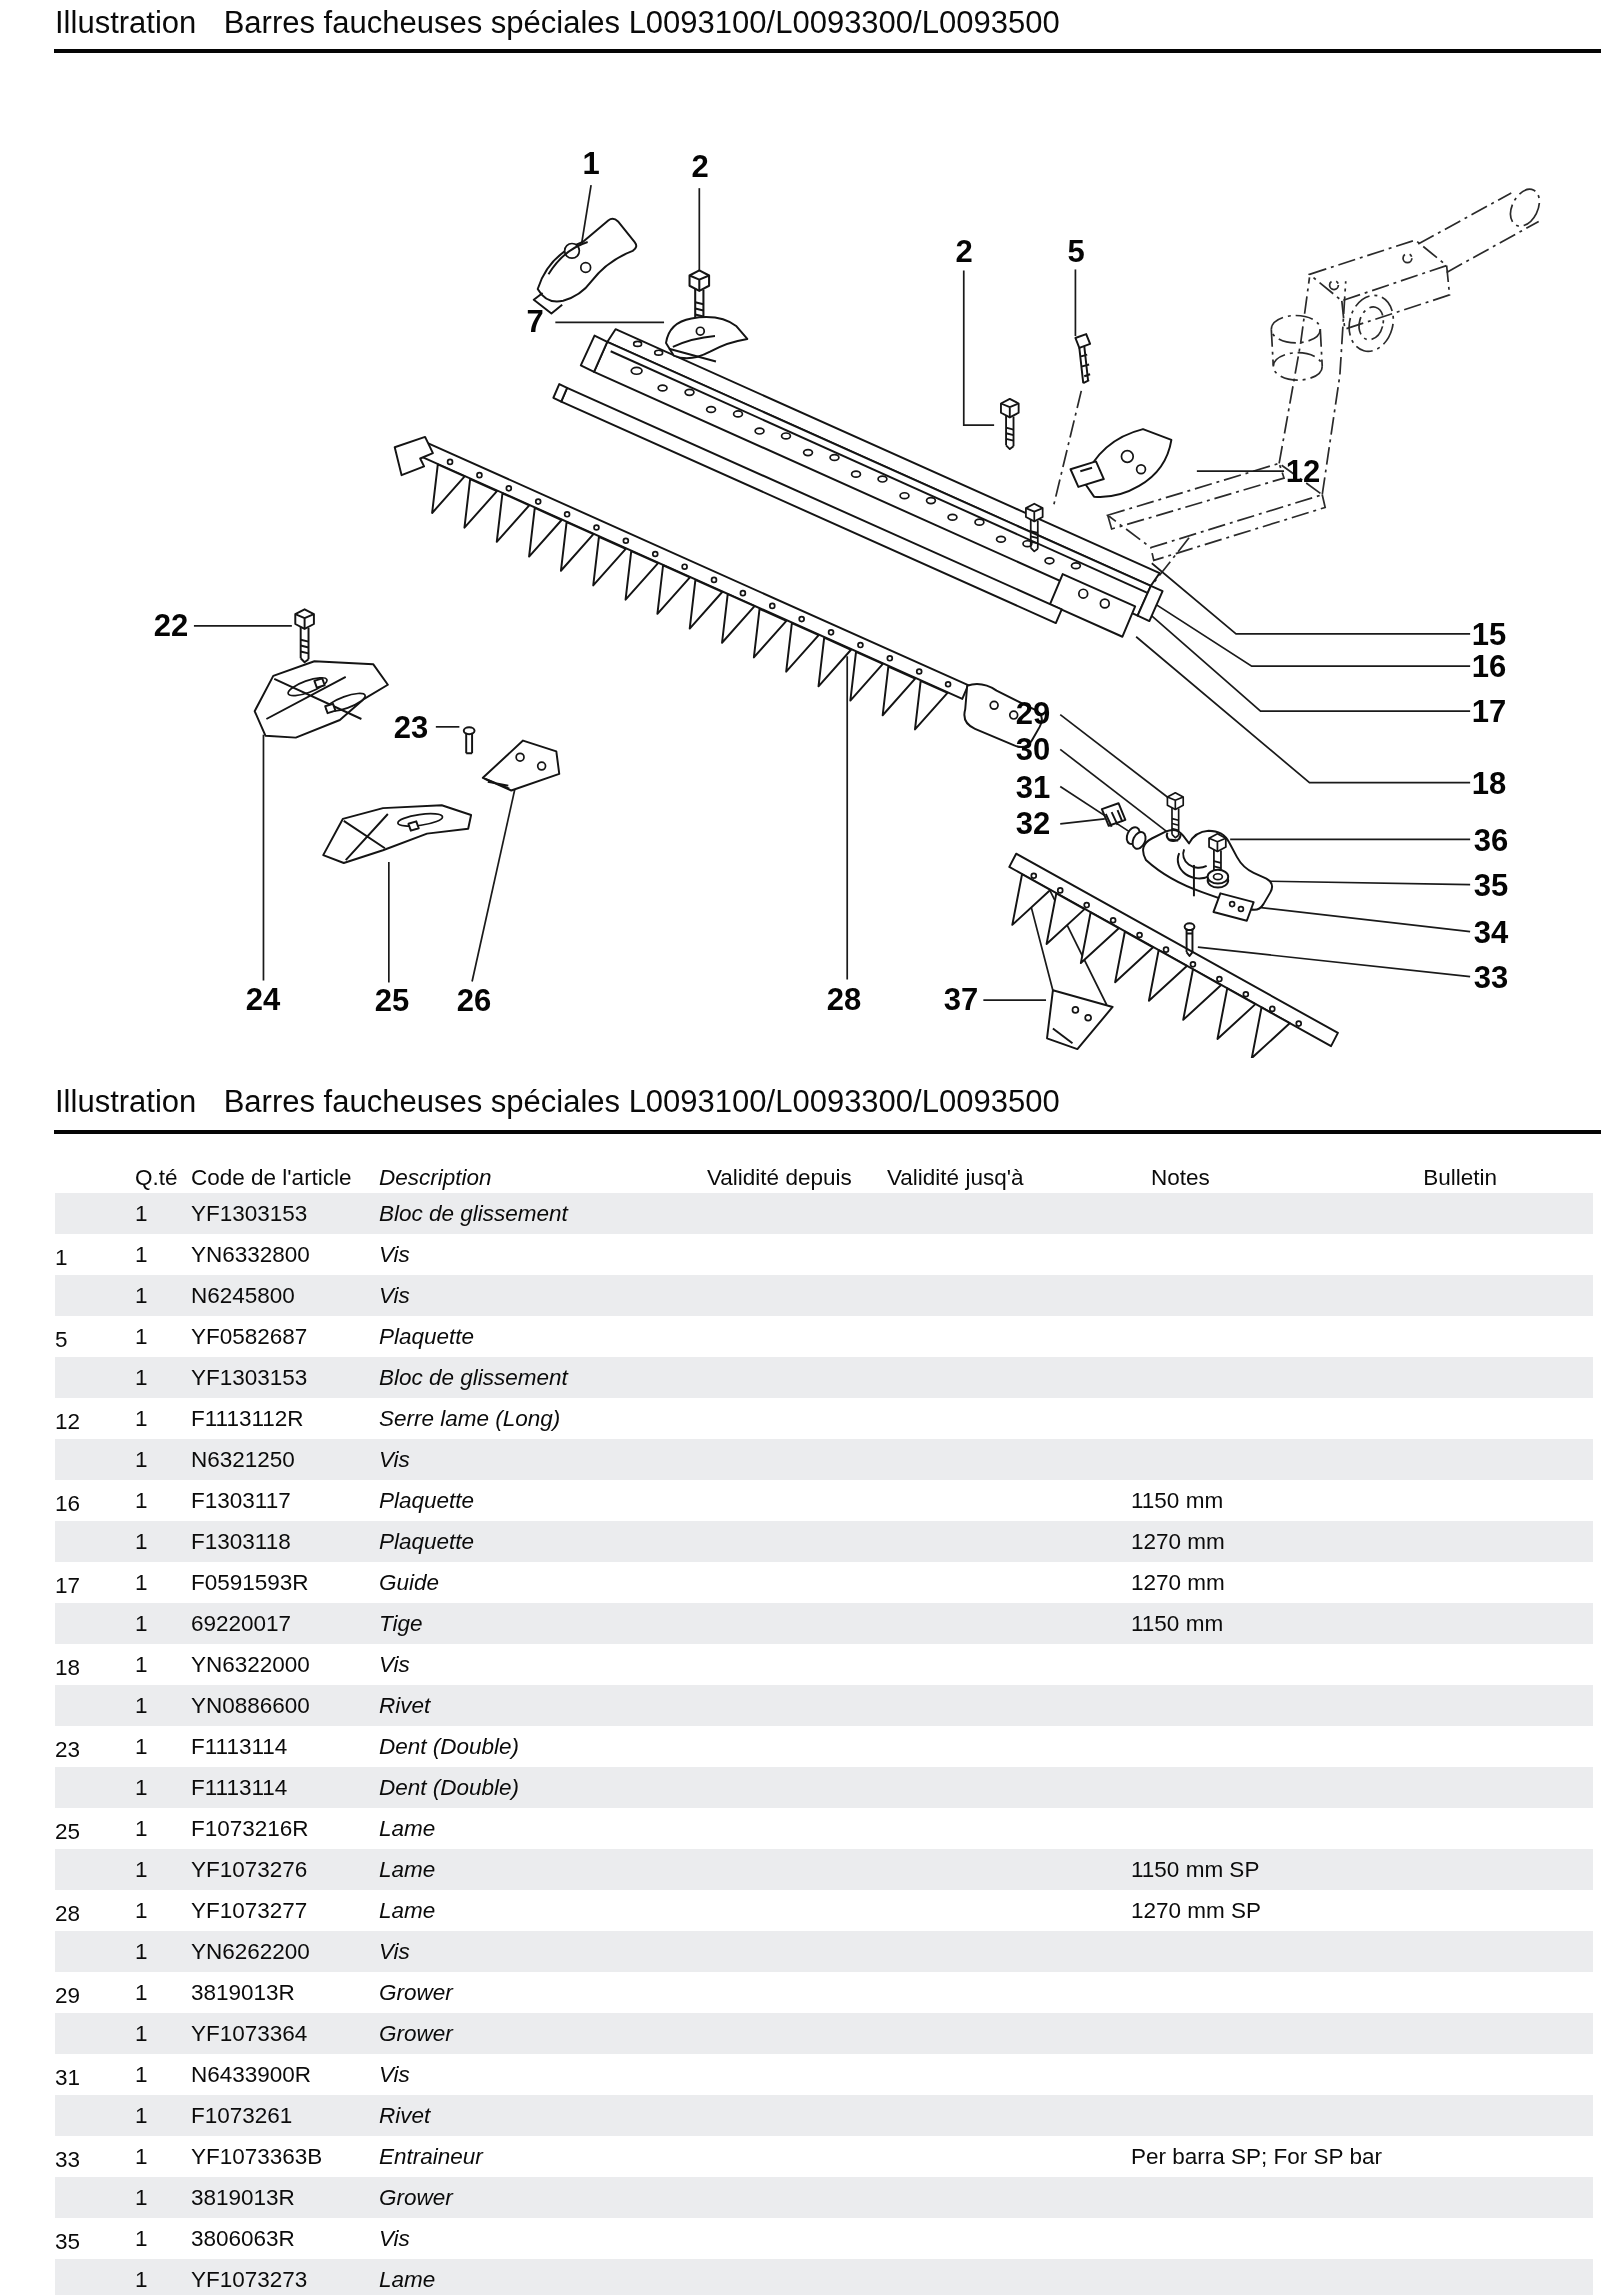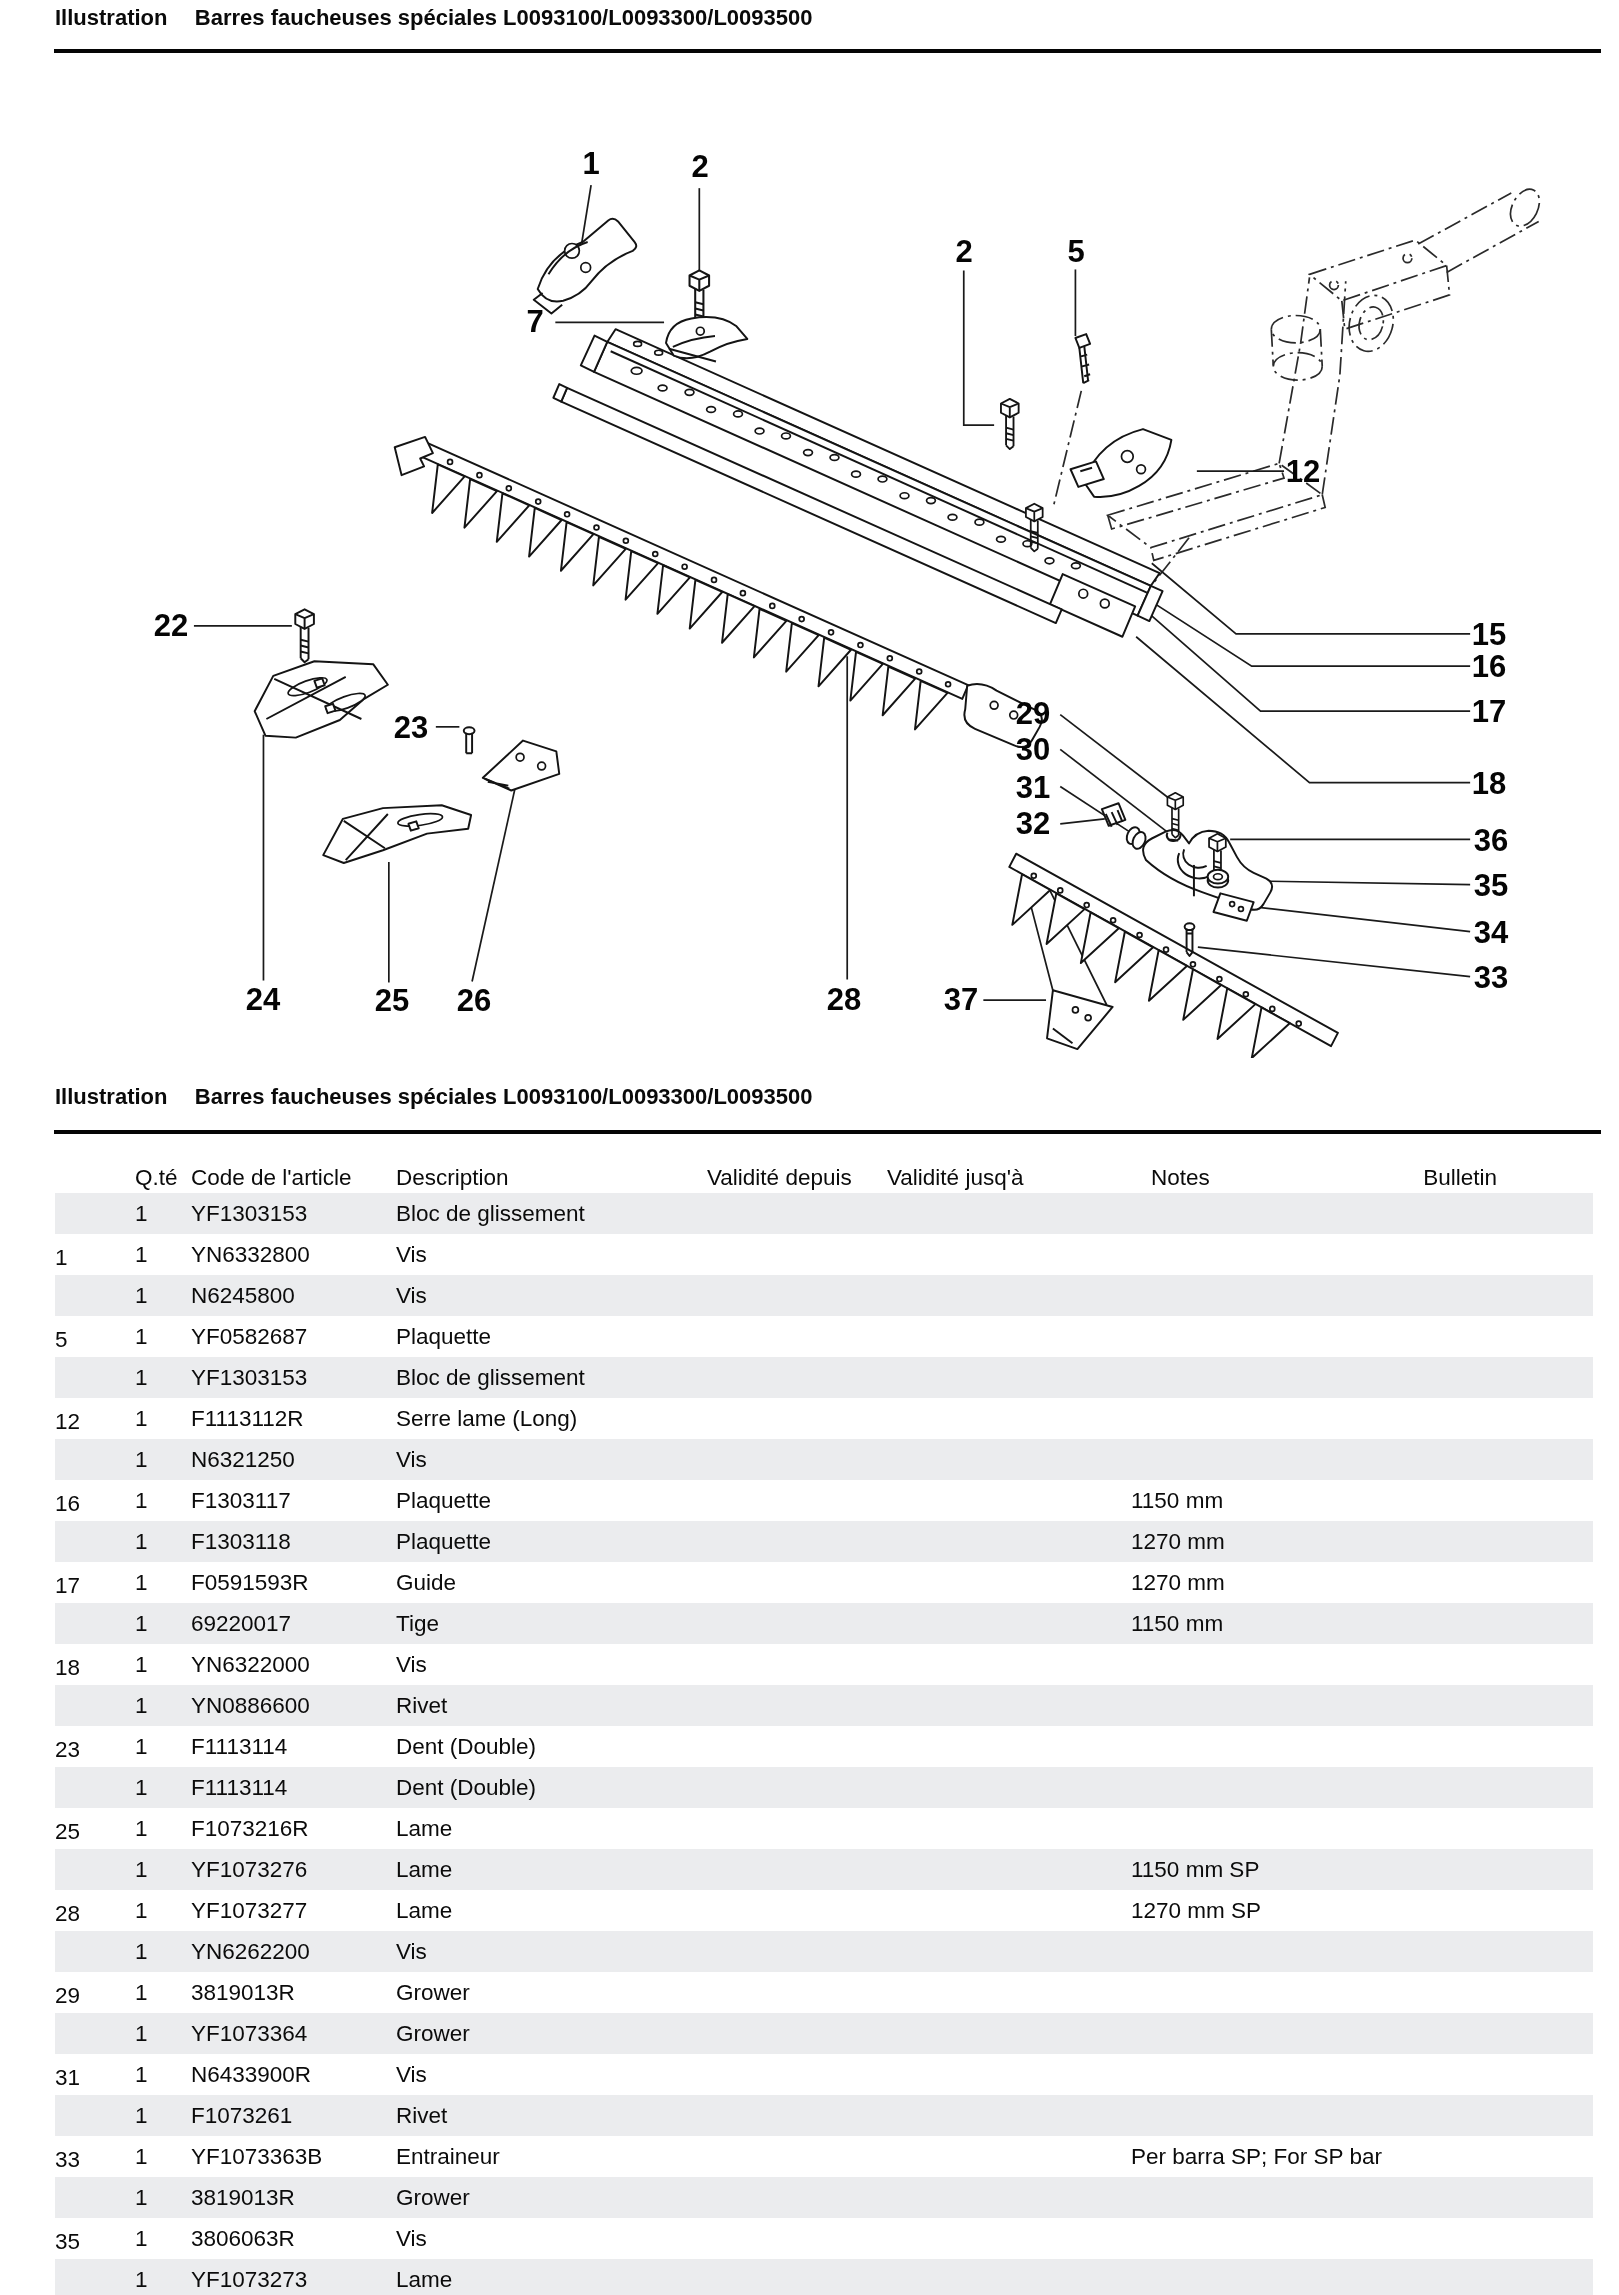--- a/index.html
+++ b/index.html
@@ -1,40 +1,40 @@
 <!DOCTYPE html>
 <html style="font-size:7.8px"><head>
 <meta charset="utf-8">
 <style>
   html,body{margin:0;padding:0;}
   body{
     width:1619px;height:2295px;position:relative;background:#ffffff;
     font-family:"Liberation Sans", sans-serif;color:#0b0b0b;overflow:hidden;
     -webkit-font-smoothing:antialiased;
   }
-  .page-title{position:absolute;left:55px;font-size:22px;letter-spacing:0;white-space:nowrap;color:#0a0a0a;font-weight:bold;}
+  .page-title{position:absolute;left:55px;font-size:31px;letter-spacing:0;white-space:nowrap;color:#0a0a0a;}
   .page-title .sep{display:inline-block;width:27.4px;}
   .rule{position:absolute;left:54px;width:1547px;height:4.4px;background:#050505;}
   .diagram{position:absolute;left:0;top:0;width:1619px;height:1058px;}
   .callout{
     position:absolute;transform:translate(-50%,-50%);
     font-family:"Liberation Sans",sans-serif;font-weight:bold;font-size:31px;color:#050505;
     white-space:nowrap;line-height:1;
   }
   
   .tbl{position:absolute;left:55px;top:1162px;width:1538px;}
   .thead{position:relative;height:31px;font-size:22.5px;}
   .thead span{position:absolute;top:0;line-height:31px;white-space:nowrap;}
   .row{position:relative;height:41px;font-size:22.5px;}
   .row.stripe{background:#ebecee;}
   .row span{position:absolute;top:0;line-height:41px;white-space:nowrap;}
   .c-ref{left:0;margin-top:44px;}
   .c-qty{left:80px;}
   .c-code{left:136px;}
-  .c-desc{left:341px;}
+  .c-desc{left:324px;font-style:italic;}
   .c-from{left:652px;}
   .c-to{left:832px;}
   .c-notes{left:1076px;}
   .h-notes{left:1096px;text-align:center;}
   .c-bull{left:1225px;width:217px;text-align:right;}
   svg .ph{stroke:#2a2a2a;stroke-width:3.5;fill:none;stroke-dasharray:36 10 6 10;}
   svg .ln{stroke:#1a1a1a;stroke-width:3.5;fill:none;}
   svg .pt{stroke:#141414;stroke-width:4;fill:#ffffff;stroke-linejoin:round;}
   svg .ptn{stroke:#141414;stroke-width:4;fill:none;stroke-linejoin:round;}
   svg .hole{stroke:#141414;stroke-width:3.5;fill:#ffffff;}

